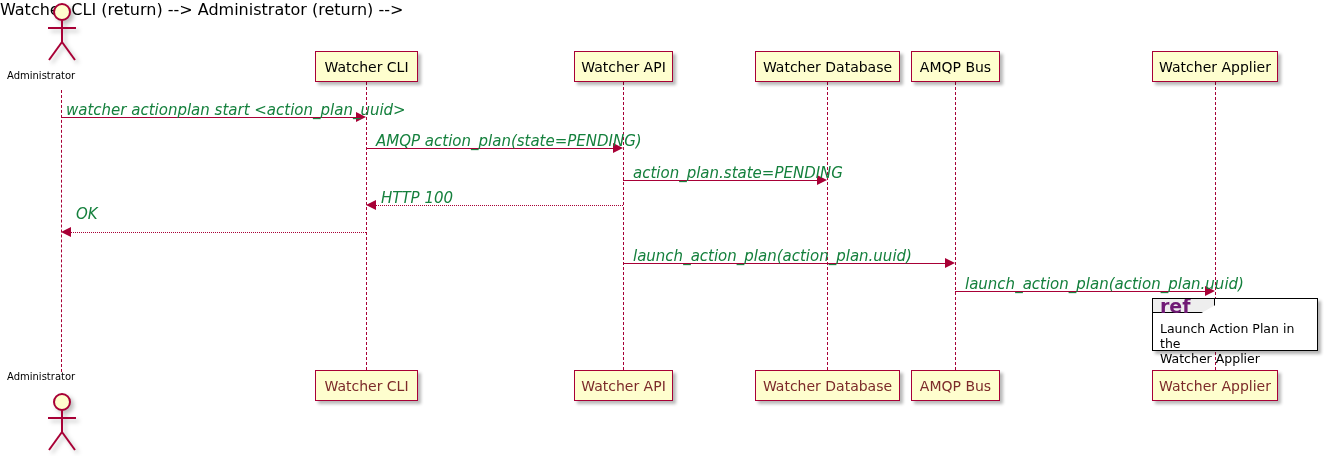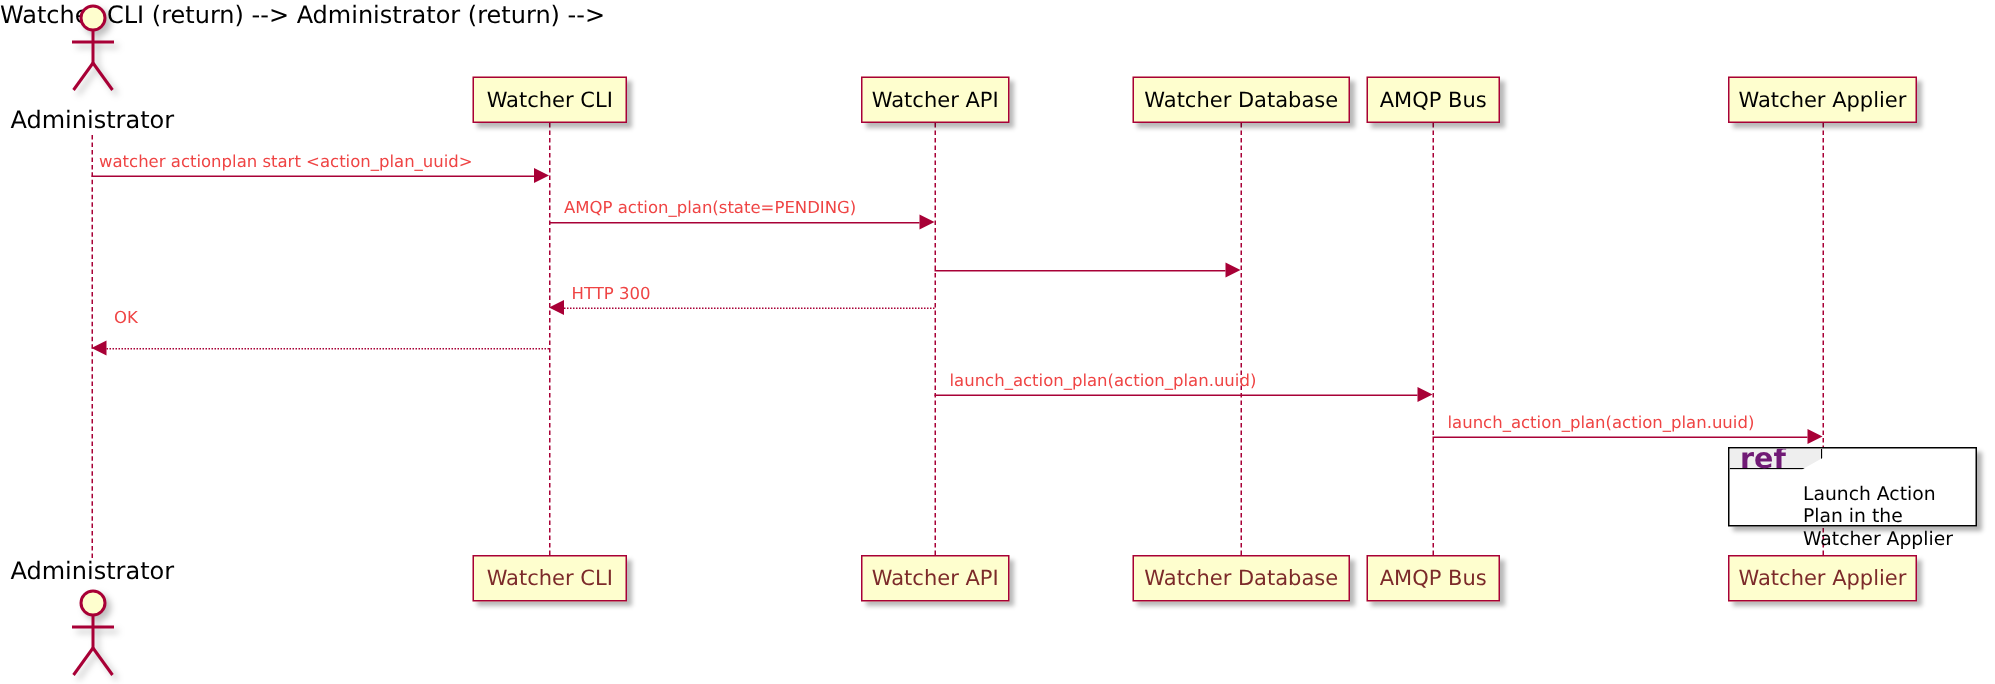--- a/index.html
+++ b/index.html
@@ -8,39 +8,39 @@
 
   .lifeline{position:absolute;width:0;border-left:1.5px dashed #A80036;}
   .pbox{position:absolute;background:#FEFECE;border:1.5px solid #A80036;
         box-shadow:3px 3px 3px rgba(0,0,0,0.28);
         display:flex;align-items:center;justify-content:center;
         font-size:14px;color:#000000;white-space:nowrap;box-sizing:border-box;}
   .pbox.bottom{color:#7C2A2A;}
 
   .actor{position:absolute;}
   .actor svg{display:block;filter:drop-shadow(3px 3px 2px rgba(0,0,0,0.25));}
-  .actor-label{position:absolute;font-size:16px;color:#000000;white-space:nowrap;}
+  .actor-label{position:absolute;font-size:10px;color:#000000;white-space:nowrap;}
 
   .msg{position:absolute;height:0;border-top:1.5px solid #A80036;}
   .msg.dotted{border-top:1.5px dotted #A80036;}
   .arrowhead{position:absolute;width:0;height:0;
              border-top:5px solid transparent;border-bottom:5px solid transparent;}
   .arrowhead.right{border-left:10px solid #A80036;}
   .arrowhead.left{border-right:10px solid #A80036;}
-  .msglabel{position:absolute;font-size:11px;color:#ef4444;white-space:nowrap;}
+  .msglabel{position:absolute;font-size:15px;color:#15803d;white-space:nowrap;font-style:italic;}
 
   .refbox{position:absolute;background:#ffffff;border:1.5px solid #000000;
           box-shadow:3px 3px 3px rgba(0,0,0,0.3);box-sizing:border-box;}
   .reftab{position:absolute;left:0;top:0;height:14px;background:#EEEEEE;
           border-right:1.5px solid #000000;border-bottom:1.5px solid #000000;
           font-weight:bold;font-size:19px;color:#701a75;
           display:flex;align-items:center;padding:0 7px;box-sizing:border-box;
           clip-path:polygon(0 0,100% 0,100% 45%,78% 100%,0 100%);}
   .reftext{position:absolute;left:7px;top:22px;font-size:12.5px;color:#000000;
-           line-height:15px;margin-left:42px;}
+           line-height:15px;}
 </style>
 </head>
 <body>
 
 <div id="diagram">
 
   
   <div class="lifeline" style="left:61px;top:90px;height:282px;"></div>
   <div class="lifeline" style="left:366px;top:82px;height:288px;"></div>
   <div class="lifeline" style="left:623px;top:82px;height:288px;"></div>
@@ -92,25 +92,26 @@
   <div class="msglabel" style="left:66px;top:101px;">watcher actionplan start &lt;action_plan_uuid&gt;</div>
 
   
   <div class="msg" style="left:366px;top:148px;width:247px;"></div>
   <div class="arrowhead right" style="left:613px;top:143px;"></div>
   <div class="msglabel" style="left:376px;top:132px;">AMQP action_plan(state=PENDING)</div>
 
   
   <div class="msg" style="left:623px;top:180px;width:194px;"></div>
   <div class="arrowhead right" style="left:817px;top:175px;"></div>
+  <div class="msglabel" style="left:633px;top:164px;">action_plan.state=PENDING</div>
 
    Watcher CLI (return) --&gt;
   <div class="msg dotted" style="left:376px;top:205px;width:247px;"></div>
   <div class="arrowhead left" style="left:366px;top:200px;"></div>
-  <div class="msglabel" style="left:381px;top:189px;">HTTP 300</div>
+  <div class="msglabel" style="left:381px;top:189px;">HTTP 100</div>
 
    Administrator (return) --&gt;
   <div class="msg dotted" style="left:71px;top:232px;width:295px;"></div>
   <div class="arrowhead left" style="left:61px;top:227px;"></div>
   <div class="msglabel" style="left:76px;top:205px;">OK</div>
 
   
   <div class="msg" style="left:623px;top:263px;width:322px;"></div>
   <div class="arrowhead right" style="left:945px;top:258px;"></div>
   <div class="msglabel" style="left:633px;top:247px;">launch_action_plan(action_plan.uuid)</div>

